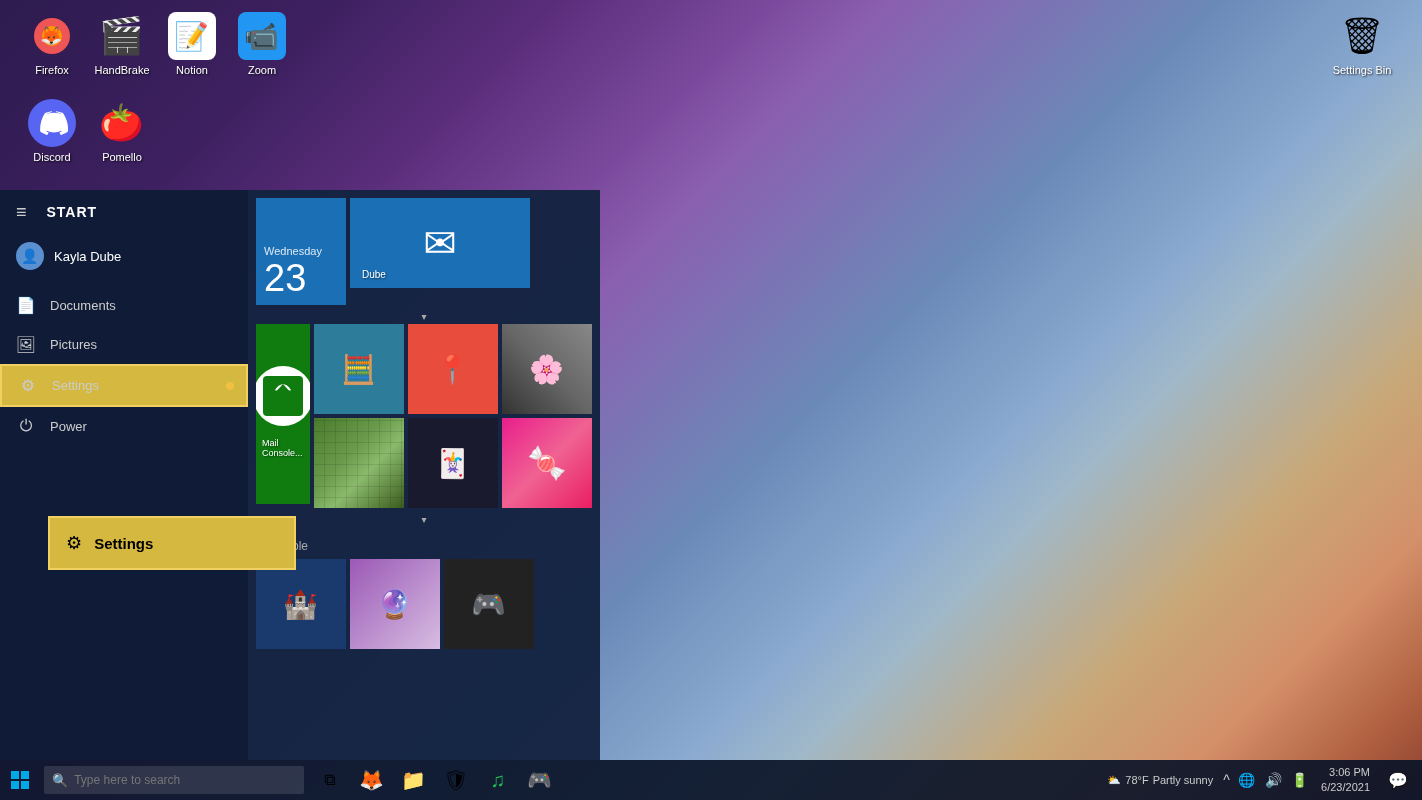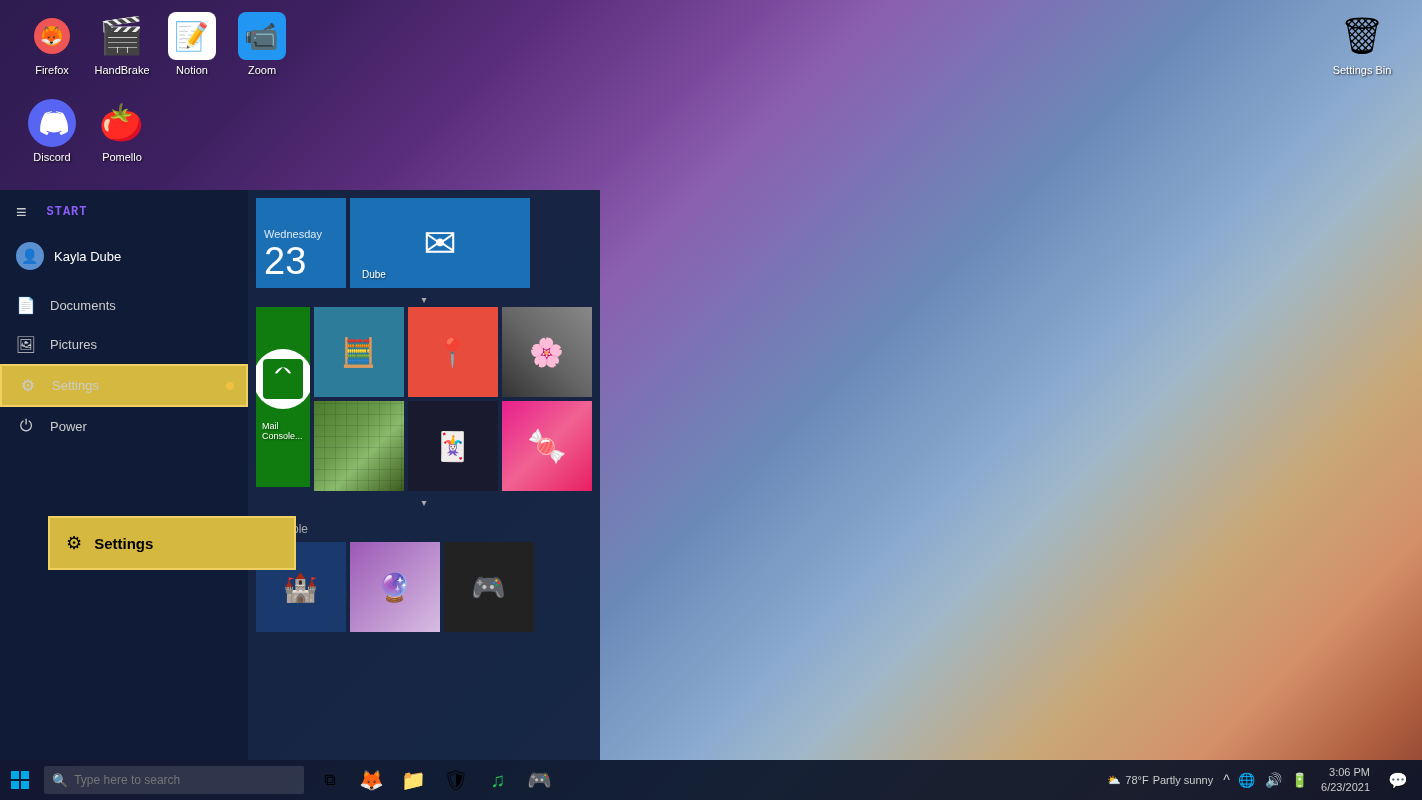--- a/index.html
+++ b/index.html
@@ -163,25 +163,24 @@
       padding: 12px 16px;
       height: 44px;
     }
     #start-hamburger {
       color: #ccc;
       font-size: 18px;
       cursor: pointer;
       margin-right: 20px;
     }
     #start-title {
-      color: #8b5cf6;
-      font-size: 12px;
+      color: #ffffff;
+      font-size: 14px;
       font-weight: 600;
       letter-spacing: 1px;
-      font-family: Liberation Mono, monospace;
     }
 
     #start-user {
       display: flex;
       align-items: center;
       padding: 8px 16px;
       height: 44px;
     }
     #start-user-avatar {
       width: 28px;
@@ -260,21 +259,21 @@
       color: #fff;
       font-size: 10px;
       padding: 4px 6px;
       font-weight: 500;
       text-shadow: 1px 1px 2px rgba(0,0,0,0.5);
     }
 
     
     .tile-calendar {
       width: 90px;
-      height: 90px;
+      height: 107px;
       background: #1a6fb5;
     }
     .tile-calendar .cal-day-name {
       color: rgba(255,255,255,0.85);
       font-size: 11px;
       padding: 8px 8px 2px;
       display: block;
     }
     .tile-calendar .cal-day-num {
       color: #fff;

